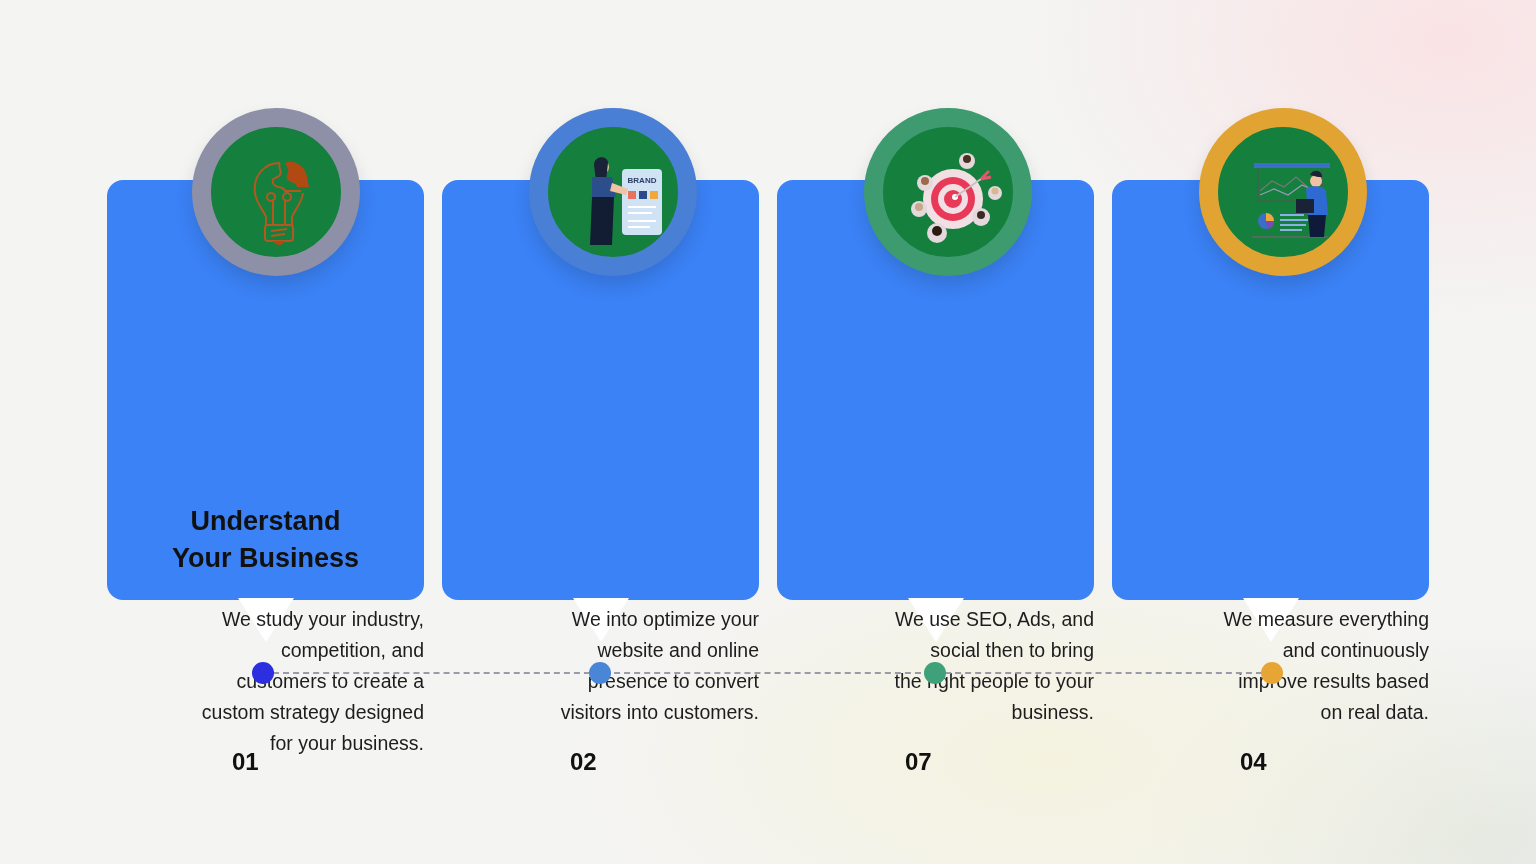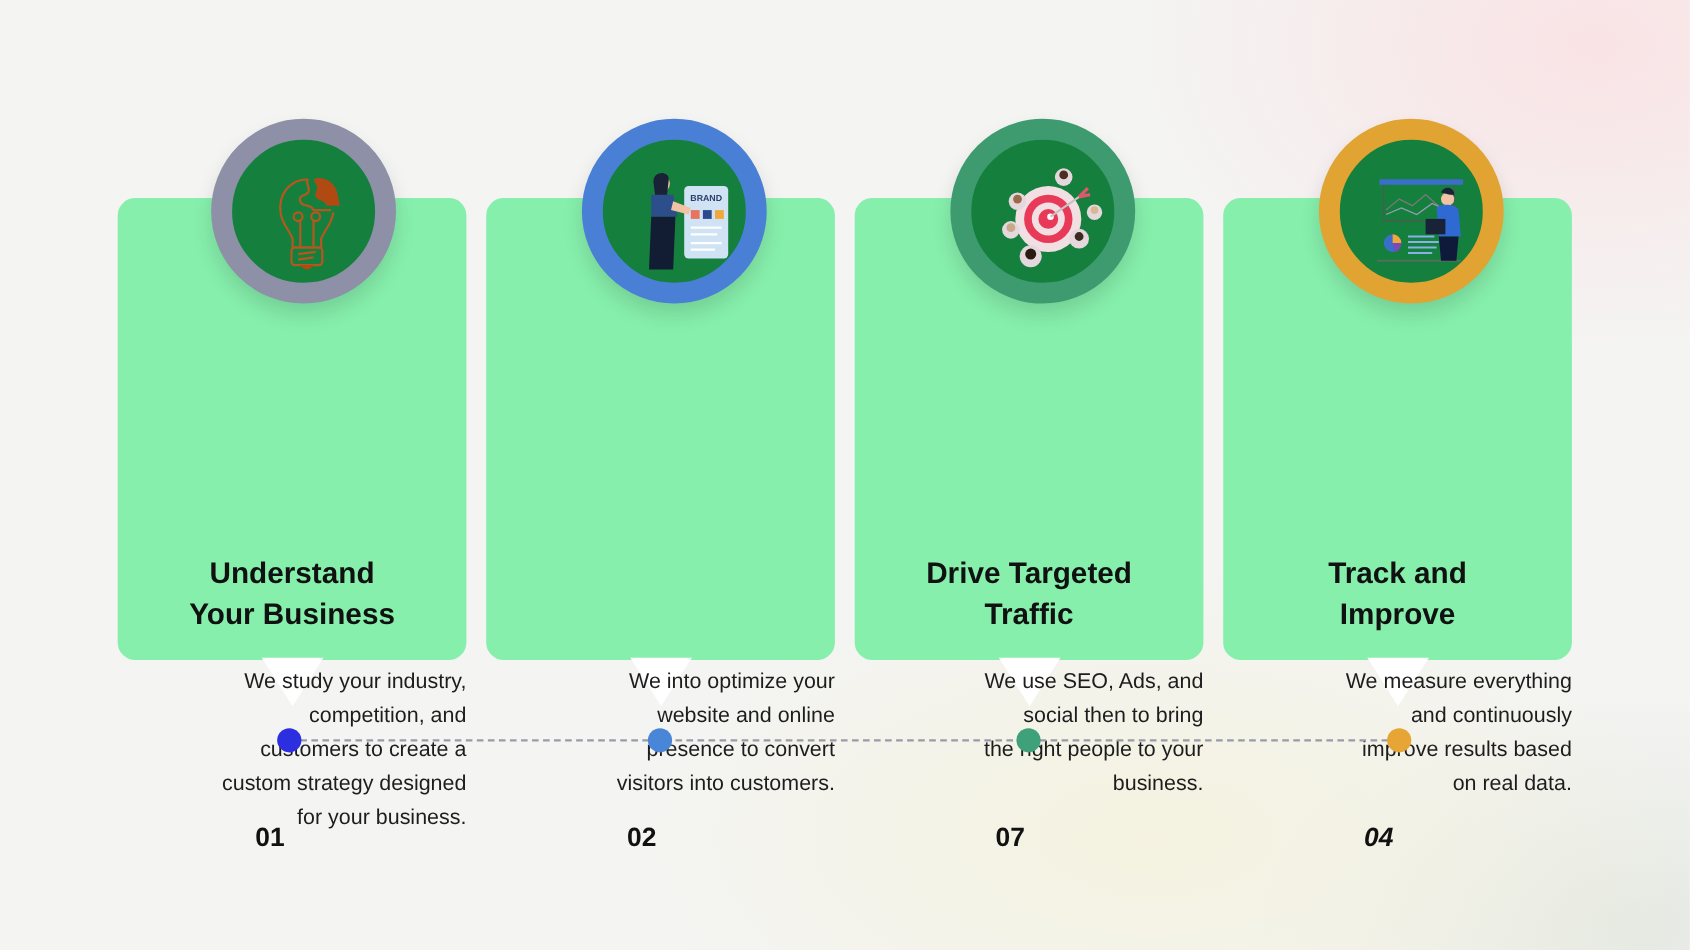--- a/index.html
+++ b/index.html
@@ -7,21 +7,21 @@
     width:1536px; height:864px; position:relative; overflow:hidden;
     font-family:"Liberation Sans", "DejaVu Sans", sans-serif;
     background:
       radial-gradient(ellipse 600px 400px at 1450px 40px, rgba(250,226,228,0.95), rgba(250,226,228,0) 70%),
       radial-gradient(ellipse 700px 350px at 1050px 760px, rgba(244,242,222,0.95), rgba(244,242,222,0) 70%),
       radial-gradient(ellipse 500px 300px at 1480px 840px, rgba(228,232,224,0.9), rgba(228,232,224,0) 70%),
       #f4f4f3;
   }
   .card {
     position:absolute; top:180px; width:317px; height:420px;
-    background:#86efac; border-radius:16px;
+    background:#3b82f6; border-radius:16px;
   }
   .card .tail {
     position:absolute; left:50%; top:418px; width:0; height:0;
     transform:translateX(-50%);
     border-left:28px solid transparent; border-right:28px solid transparent;
     border-top:44px solid #fff;
   }
   .circle {
     position:absolute; top:108px; width:168px; height:168px; border-radius:50%;
     box-sizing:border-box; background:#15803d;
@@ -91,22 +91,20 @@
     <circle cx="40" cy="26" r="7" fill="#f2c2a4"></circle>
     <path d="M32 24 C32 14 46 14 46 22 L44 40 L34 40 Z" fill="#1a2238"></path>
     <path d="M30 36 L50 36 L54 56 L30 56 Z" fill="#2c4f8c"></path>
     <path d="M50 42 L66 48 L64 54 L48 50 Z" fill="#f2c2a4"></path>
     <path d="M30 56 L52 56 L50 104 L28 104 Z" fill="#121c33"></path>
   </svg>
 </div>
 
 <div class="card" style="left:777px;">
   <div class="tail"></div>
-  <div class="title">Drive Targeted
-Traffic</div>
   <div class="desc">We use SEO, Ads, and
 social then to bring
 the right people to your
 business.</div>
 </div>
 <div class="circle" style="left:864px; border:19px solid #3e9b70;">
   <svg viewBox="0 0 112 112">
     <circle cx="56" cy="58" r="30" fill="#f1dfe4"></circle>
     <circle cx="56" cy="58" r="22" fill="#e83a58"></circle>
     <circle cx="56" cy="58" r="15" fill="#f1dfe4"></circle>
@@ -124,22 +122,20 @@
       <circle cx="22" cy="66" r="4" fill="#c7a88a"></circle>
     <circle cx="84" cy="76" r="9" fill="#e4d8dc"></circle>
       <circle cx="84" cy="74" r="4" fill="#3a2a22"></circle>
     <circle cx="40" cy="92" r="10" fill="#e4d8dc"></circle>
       <circle cx="40" cy="90" r="5" fill="#2a1a12"></circle>
   </svg>
 </div>
 
 <div class="card" style="left:1112px;">
   <div class="tail"></div>
-  <div class="title">Track and
-Improve</div>
   <div class="desc">We measure everything
 and continuously
 improve results based
 on real data.</div>
 </div>
 <div class="circle" style="left:1199px; border:19px solid #e1a433;">
   <svg viewBox="0 0 112 112">
     <rect x="22" y="22" width="76" height="5" fill="#3a6ec8"></rect>
     <path d="M26 27 L26 60 L90 60 L90 27" fill="none" stroke="#555" stroke-width="1"></path>
     <path d="M28 50 L40 40 L52 46 L64 36 L78 48 L90 42" fill="none" stroke="#777" stroke-width="1.2"></path>
@@ -160,13 +156,13 @@
 <div class="timeline"></div>
 
 <div class="dot" style="left:252px; background:#2b2fe0;"></div>
 <div class="dot" style="left:589px; background:#4a86d8;"></div>
 <div class="dot" style="left:924px; background:#3fa17a;"></div>
 <div class="dot" style="left:1261px; background:#e6a535;"></div>
 
 <div class="num" style="left:232px;">01</div>
 <div class="num" style="left:570px;">02</div>
 <div class="num" style="left:905px;">07</div>
-<div class="num" style="left:1240px;font-style:italic;">04</div>
+<div class="num" style="left:1240px;">04</div>
 
 </body></html>

